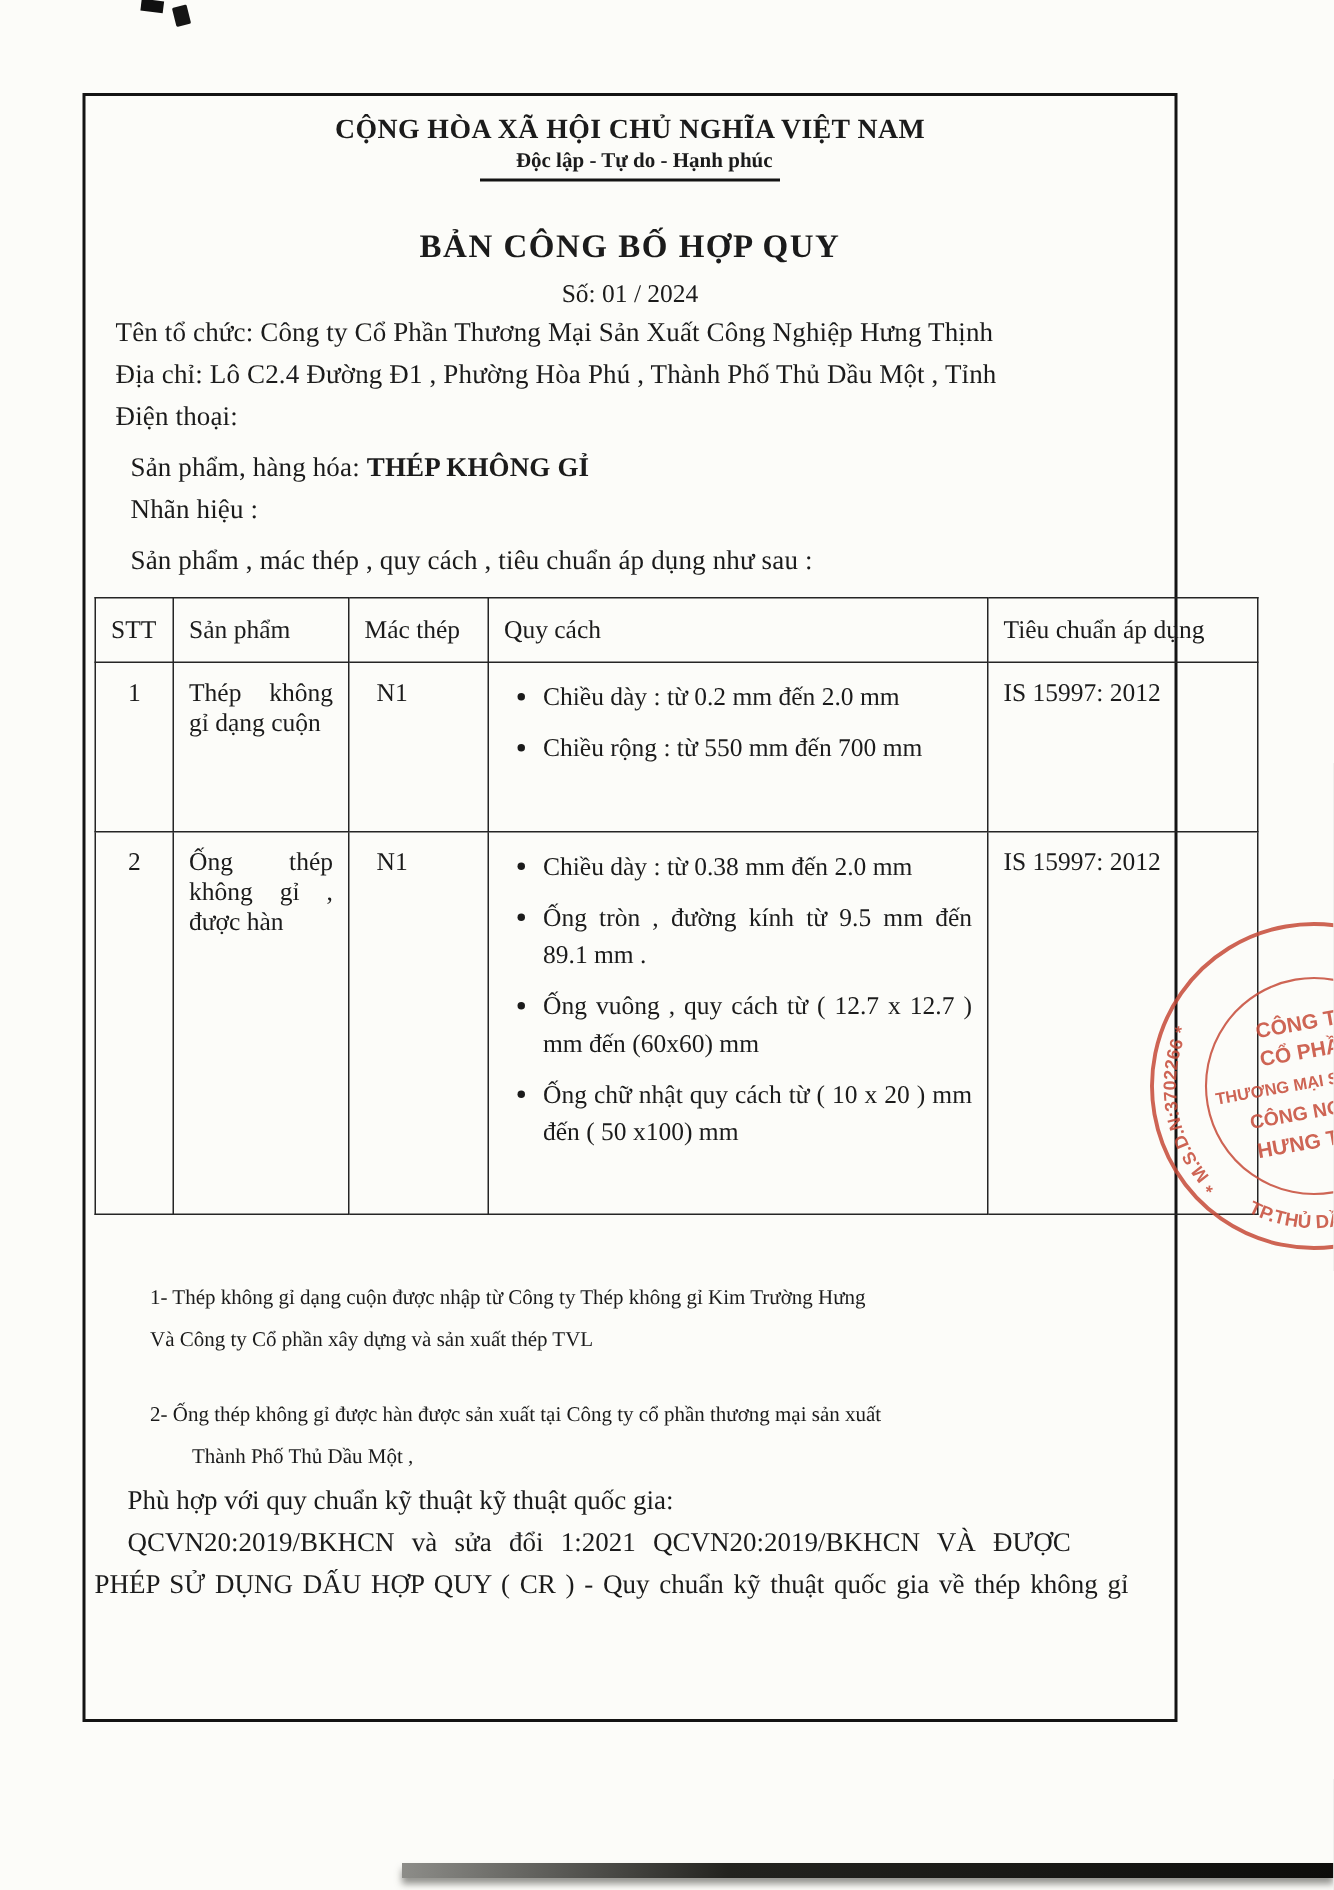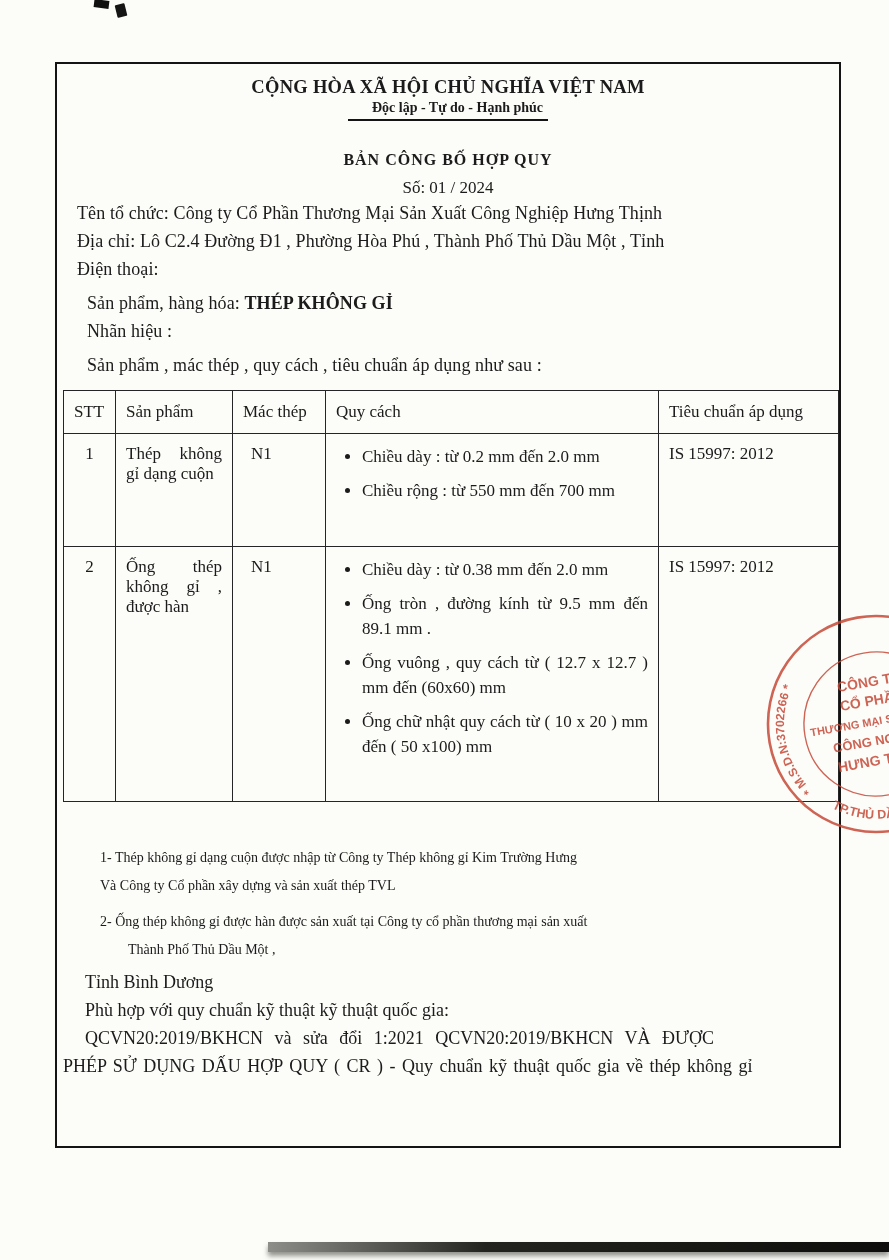--- a/index.html
+++ b/index.html
@@ -13,33 +13,33 @@
   .art-top1 { position:absolute; left:94px; top:0; width:15px; height:8px; background:#101010; transform:rotate(7deg); }
   .art-top2 { position:absolute; left:116px; top:4px; width:10px; height:13px; background:#151515; transform:rotate(-14deg); border-radius:1px; }
   .art-bottom {
     position:absolute; left:268px; top:1242px; width:621px; height:10px;
     background:linear-gradient(to right,#8d8d89,#23231f 35%,#0d0d0b);
     box-shadow:0 4px 5px rgba(60,60,55,.55);
   }
 
   
   .sheet {
-    position:absolute; left:55px; top:62px; width:786px; height:1086px;
+    position:absolute; left:55px; top:62px; width:730px; height:1086px;
     border:2px solid #141414; box-sizing:border-box;
   }
   .inner { padding:13px 20px 0 20px; }
 
   .doc-header { text-align:center; }
   .nat-title { font-size:18.5px; font-weight:bold; letter-spacing:.3px; }
   .motto {
     display:inline-block; margin-top:2px; font-size:14px; font-weight:bold;
     border-bottom:2px solid #141414; padding:0 5px 3px 24px;
   }
 
-  .doc-title { margin:30px 0 0; text-align:center; font-size:16px; font-weight:bold; letter-spacing:1px; }
+  .doc-title { margin:30px 0 0; text-align:center; font-size:22px; font-weight:bold; letter-spacing:1px; }
   .doc-number { margin-top:9px; text-align:center; font-size:17px; }
 
   .info { margin-top:1px; font-size:18px; line-height:28px; letter-spacing:.1px; }
   .info p { margin:0; }
   .ind { padding-left:10px; }
   .gap-top { margin-top:6px !important; }
 
   table.spec {
     margin:11px 6px 0 -14px; width:775px; border-collapse:collapse; table-layout:fixed;
     font-size:17px;
@@ -51,21 +51,21 @@
   td.c-grade { padding-left:18px; }
   td.c-prod { text-align:justify; }
   .specs { margin:0; padding-left:26px; }
   .specs li { margin:0 0 9px; line-height:25px; text-align:justify; }
   tr.r1 td { height:92px; }
   tr.r2 td { height:234px; }
 
   .notes { margin-top:42px; font-size:14px; line-height:28px; }
   .notes div { padding-left:23px; }
   .notes .hang { padding-left:51px; }
-  .note2 { margin-top:8px; }
+  .note2 { margin-top:22px; }
 
   .foot { font-size:18px; line-height:28px; }
   .foot .province { margin-top:4px; padding-left:8px; }
   .foot .conf { padding-left:8px; }
   .foot .reg1 { padding-left:8px; word-spacing:7px; }
   .foot .reg2 { margin-left:-14px; word-spacing:2px; }
 
   .stamp-svg { position:absolute; left:756px; top:604px; opacity:.85; }
   .stamp-center { font-family:"Liberation Sans", sans-serif; font-weight:bold; }
 </style>
@@ -147,21 +147,20 @@
       </table>
 
       <div class="notes">
         <div>1-  Thép không gỉ dạng cuộn được nhập từ Công ty Thép không gỉ Kim Trường Hưng</div>
         <div>Và Công ty Cổ phần xây dựng và sản xuất thép TVL</div>
         <div class="note2">2-  Ống thép không gỉ được hàn được sản xuất tại Công ty cổ phần thương mại sản xuất</div>
         <div class="hang">Thành Phố Thủ Dầu Một ,</div>
       </div>
 
       <div class="foot">
-        <div class="province">Tỉnh Bình Dương</div>
         <div class="conf">Phù hợp với quy chuẩn kỹ thuật kỹ thuật quốc gia:</div>
         <div class="reg1">QCVN20:2019/BKHCN và sửa đổi 1:2021 QCVN20:2019/BKHCN VÀ ĐƯỢC</div>
         <div class="reg2">PHÉP SỬ DỤNG DẤU HỢP QUY ( CR ) -  Quy chuẩn kỹ thuật quốc gia về thép không gỉ</div>
       </div>
 
     </div>
   </div>
 
   <svg class="stamp-svg" width="240" height="240" viewBox="0 0 240 240">
     <defs>

